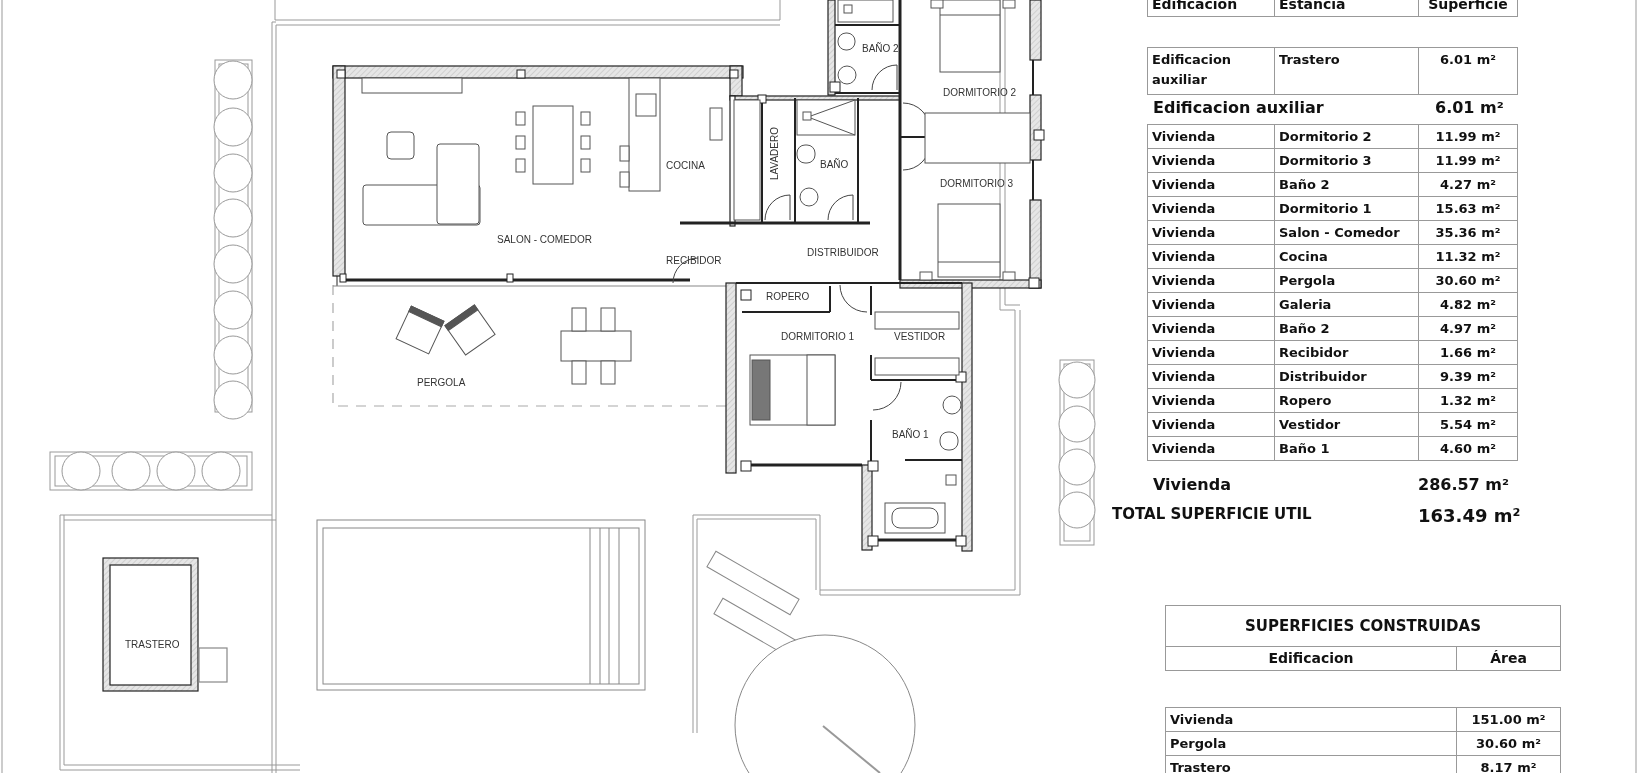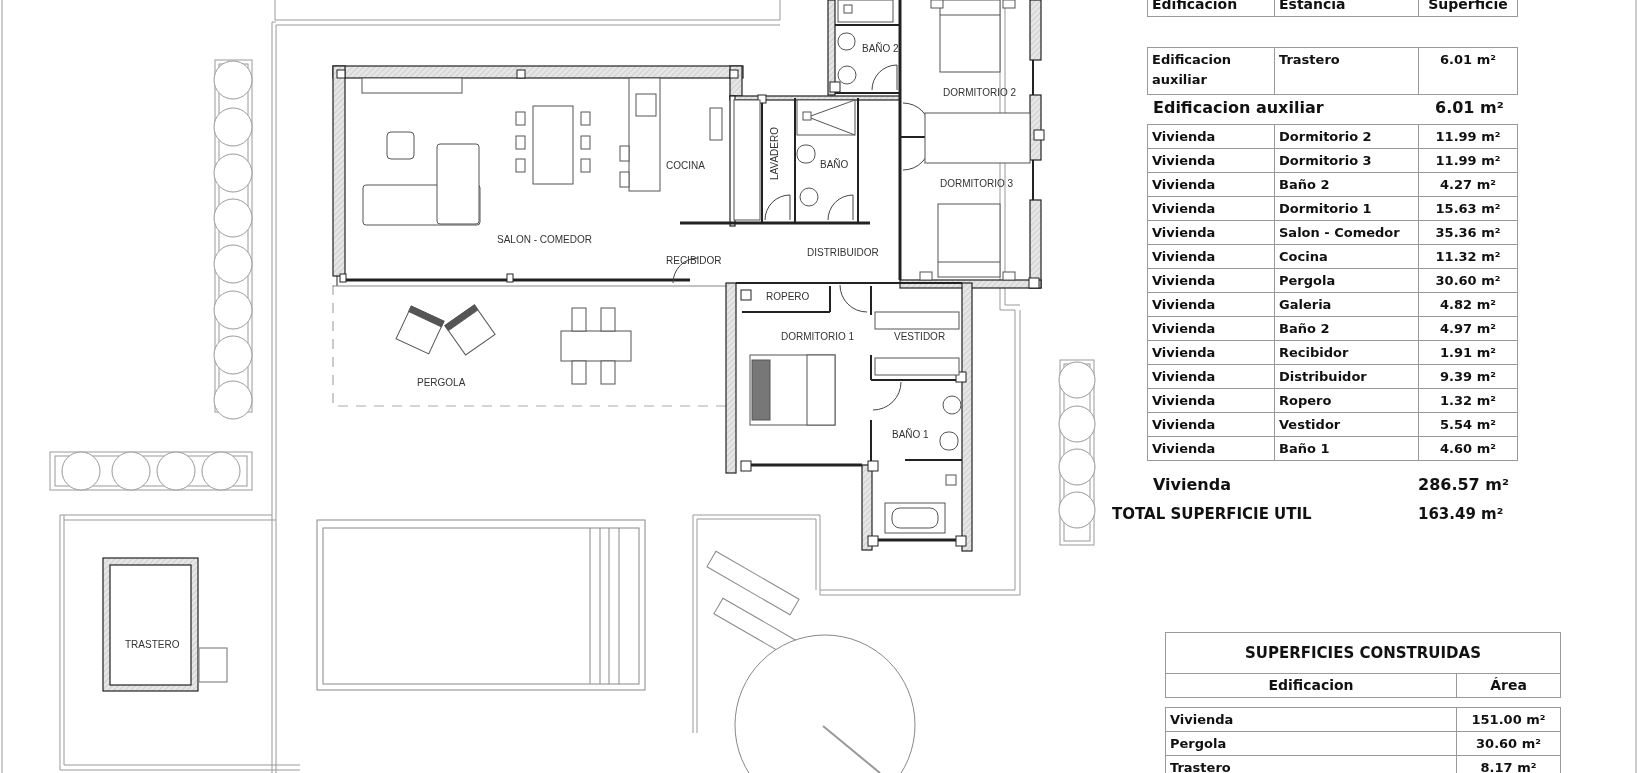--- a/index.html
+++ b/index.html
@@ -338,21 +338,21 @@
         <td class="c3 num">4.82 m²</td>
       </tr>
   <tr>
         <td class="c1">Vivienda</td>
         <td class="c2">Baño 2</td>
         <td class="c3 num">4.97 m²</td>
       </tr>
   <tr>
         <td class="c1">Vivienda</td>
         <td class="c2">Recibidor</td>
-        <td class="c3 num">1.91 m²</td>
+        <td class="c3 num">1.66 m²</td>
       </tr>
   <tr>
         <td class="c1">Vivienda</td>
         <td class="c2">Distribuidor</td>
         <td class="c3 num">9.39 m²</td>
       </tr>
   <tr>
         <td class="c1">Vivienda</td>
         <td class="c2">Ropero</td>
         <td class="c3 num">1.32 m²</td>
@@ -366,23 +366,23 @@
         <td class="c1">Vivienda</td>
         <td class="c2">Baño 1</td>
         <td class="c3 num">4.60 m²</td>
       </tr>
 </tbody>
   </table>
 
 <div class="sum" style="left:1153px;top:475px;">Vivienda</div>
 <div class="sum" style="left:1418px;top:475px;">286.57 m²</div>
 <div class="sum" style="left:1112px;top:505px;font-size:15px;">TOTAL SUPERFICIE UTIL</div>
-<div class="sum" style="left:1418px;top:505px;font-size:15px;">163.49 m²</div>
-
-<table class="tbl" style="left:1165px;top:632px;">
+<div class="sum" style="left:1418px;top:505px;font-size:18px;">163.49 m²</div>
+
+<table class="tbl" style="left:1165px;top:605px;">
   <tbody>
       <tr>
         <td colspan="2" class="num" style="height:40px;line-height:40px;font-size:15px;width:385px;">SUPERFICIES CONSTRUIDAS</td>
       </tr>
   <tr class="hdr-row">
     <td class="num" style="width:282px;">Edificacion</td>
     <td class="num" style="width:95px;">Área</td>
   </tr>
 </tbody>
   </table>

